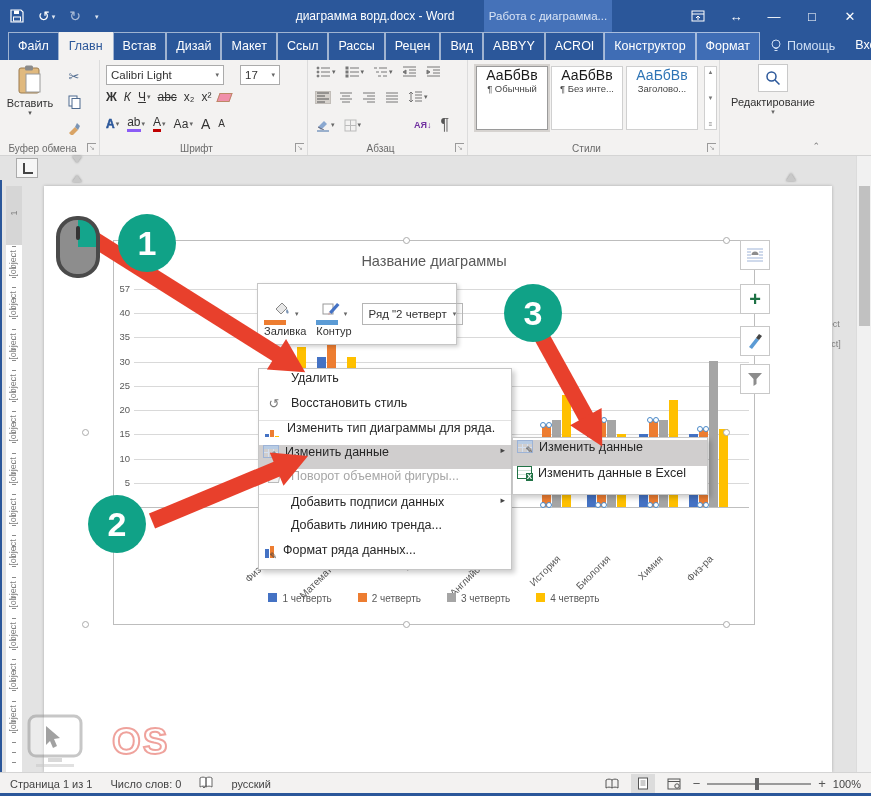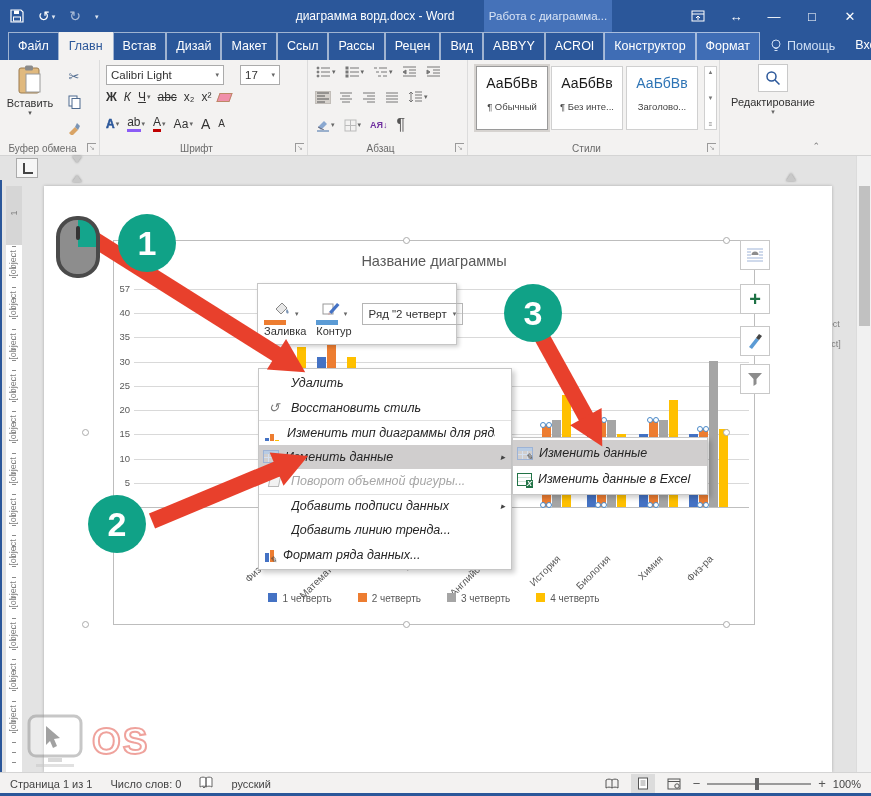--- a/index.html
+++ b/index.html
@@ -47,28 +47,28 @@
   .fx { font-weight:bold; }
   .under-yellow { border-bottom:3px solid #8b5cf6; }
   .under-red { border-bottom:3px solid #c00000; }
   .eff-blue { color:#2b579a; font-weight:bold; -webkit-text-stroke:.5px #2b579a; }
   .eraser { display:inline-block; width:13px; height:9px; background:#f08faa; border:1px solid #b86; transform:skewX(-20deg); }
   .g-par { width:160px; }
   .parrow { position:absolute; display:flex; align-items:center; gap:9px; color:#555; }
   .pr1 { left:8px; top:6px; } .pr2 { left:8px; top:31px; } .pr3 { left:8px; top:56px; }
   .pbtn { display:flex; align-items:center; gap:1px; }
   .pbtn.sel { background:#d5d1cc; outline:1px solid #c2beb9; }
-  .sort-txt { font-size:9px; font-weight:bold; color:#7030a0; letter-spacing:0; }
+  .sort-txt { font-size:9px; font-weight:bold; color:#7030a0; letter-spacing:0;margin-left:44px; }
   .g-styles { width:252px; }
   .stylecards { position:absolute; left:8px; top:6px; display:flex; gap:3px; }
-  .card { width:72px; height:64px; background:#fff; border:1px solid #d0d0d0; padding-top:8px; text-align:center; }
+  .card { width:72px; height:64px; background:#fff; border:1px solid #d0d0d0; text-align:center; }
   .card.selected { border:1px solid #9a9a9a; outline:2px solid #d6d3d0; }
   .card .prev { font-size:14px; color:#1a1a1a; }
   .card.heading .prev { color:#2e74b5; }
-  .card .cname { font-size:9.5px; color:#444; margin-top:10px; white-space:nowrap; overflow:hidden; }
+  .card .cname { font-size:9.5px; color:#444; margin-top:0; white-space:nowrap; overflow:hidden; }
   .style-scroll { position:absolute; left:236px; top:6px; width:13px; height:64px; border:1px solid #d0d0d0; background:#fff; display:flex; flex-direction:column; align-items:center; justify-content:space-between; padding:2px 0; font-size:6px; color:#777; }
   .g-edit { width:106px; border-right:none; }
   .edit-btn { position:absolute; left:0; top:4px; width:100%; text-align:center; font-size:11px; color:#333; }
   .edit-btn .searchbox { width:30px; height:28px; border:1px solid #c9c9c9; background:#fff; margin:0 auto 4px; display:flex; align-items:center; justify-content:center; }
   .ribbon-collapse { position:absolute; right:6px; bottom:4px; font-size:9px; color:#777; }
 
   
   .hruler { position:absolute; left:0; top:156px; width:871px; height:24px; background:#e3e3e3; }
   .tab-selector { position:absolute; left:16px; top:158px; width:22px; height:20px; background:#f6f6f6; border:1px solid #ababab; }
   .tab-selector::before { content:""; position:absolute; left:6px; top:4px; width:8px; height:9px; border-left:2px solid #444; border-bottom:2px solid #444; }
@@ -114,21 +114,21 @@
   
   .mini-toolbar { position:absolute; left:257px; top:283px; width:200px; height:62px; background:#fff; border:1px solid #c6c6c6; box-shadow:2px 2px 4px rgba(0,0,0,.18); z-index:6; display:flex; align-items:center; padding:4px 6px; gap:10px; }
   .itb { text-align:center; font-size:11px; color:#333; }
   .itb .ic { display:flex; align-items:flex-end; gap:3px; justify-content:center; height:26px; }
   .bucket-bar { display:block; width:22px; height:5px; background:#ed7d31; margin-top:2px; }
   .pencil-bar { display:block; width:22px; height:5px; background:#5b9bd5; margin-top:2px; }
   .series-combo { border:1px solid #b5b5b5; height:22px; font-size:11.5px; color:#333; display:flex; align-items:center; gap:6px; padding:0 6px; white-space:nowrap; }
 
   
   .ctxmenu { position:absolute; left:258px; top:368px; width:254px; background:#fff; border:1px solid #c6c6c6; box-shadow:3px 3px 5px rgba(0,0,0,.2); z-index:7; padding:2px 0; }
-  .menu-row { display:flex; align-items:center; height:24.5px; padding:0 6px 0 4px; font-size:12.5px; color:#262626;font-style:italic; }
+  .menu-row { display:flex; height:24.5px; padding:0 6px 0 4px; font-size:12.5px; color:#262626; }
   .menu-row.highlighted { background:#d0cece; }
   .menu-row.disabled { color:#a6a6a6; }
   .menu-row.sep-above { border-top:1px solid #e2e2e2; }
   .mi-icon { width:22px; height:16px; display:flex; align-items:center; justify-content:center; margin-right:6px; position:relative; font-size:12px; }
   .mi-label { flex:1; white-space:nowrap; overflow:hidden; }
   .mi-arrow { font-size:9px; color:#444; width:10px; text-align:right; }
   .submenu { position:absolute; left:512px; top:437px; width:196px; background:#fff; border:1px solid #c6c6c6; box-shadow:3px 3px 5px rgba(0,0,0,.2); z-index:8; padding:2px 0; }
   .submenu .menu-row { height:26px; }
 
   
@@ -150,21 +150,21 @@
   .sb-left { position:absolute; left:10px; top:0; height:21px; display:flex; align-items:center; gap:18px;text-align:right; }
   .sb-right { position:absolute; right:10px; top:0; height:21px; display:flex; align-items:center; gap:7px; }
   .viewbtn { width:24px; height:19px; display:flex; align-items:center; justify-content:center; }
   .viewbtn.sel { background:#dcdcdc; }
   .zoom-track { position:relative; width:104px; height:2px; background:#9a9a9a; }
   .zoom-thumb { position:absolute; left:48px; top:-5px; width:4px; height:12px; background:#666; }
   .zoom-glyph { font-size:13px; color:#555; }
 
   
   #ann { position:absolute; left:0; top:0; width:871px; height:796px; z-index:10; pointer-events:none; }
-  .watermark { position:absolute; left:26px; top:714px; z-index:9; display:flex; align-items:center; opacity:.55; pointer-events:none; }
+  .watermark { position:absolute; left:26px; top:714px; z-index:9; display:flex; align-items:center; opacity:.55; pointer-events:none;gap:20px; }
   .wm-os { font-size:37px; font-weight:800; letter-spacing:2px; color:rgba(255,255,255,.15); -webkit-text-stroke:2px #e2574c; margin-left:8px; }
   .wm-helper { font-size:37px; font-weight:800; letter-spacing:2px; color:rgba(255,255,255,.2); -webkit-text-stroke:2px #bdbdbd; margin-left:10px; }
 </style>
 </head>
 <body>
 
 <div id="stage">
 
   <div class="titlebar">
     <div class="qat">

